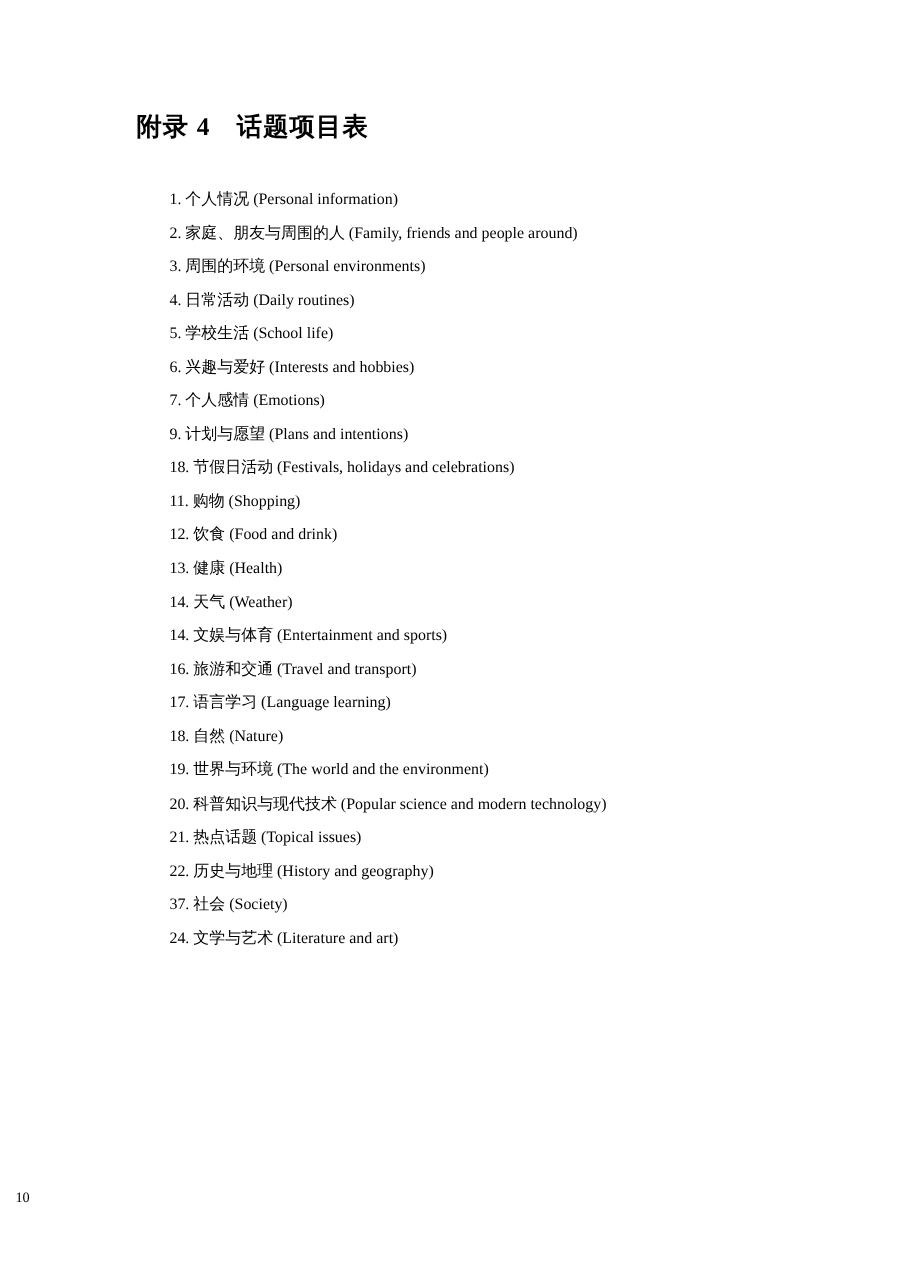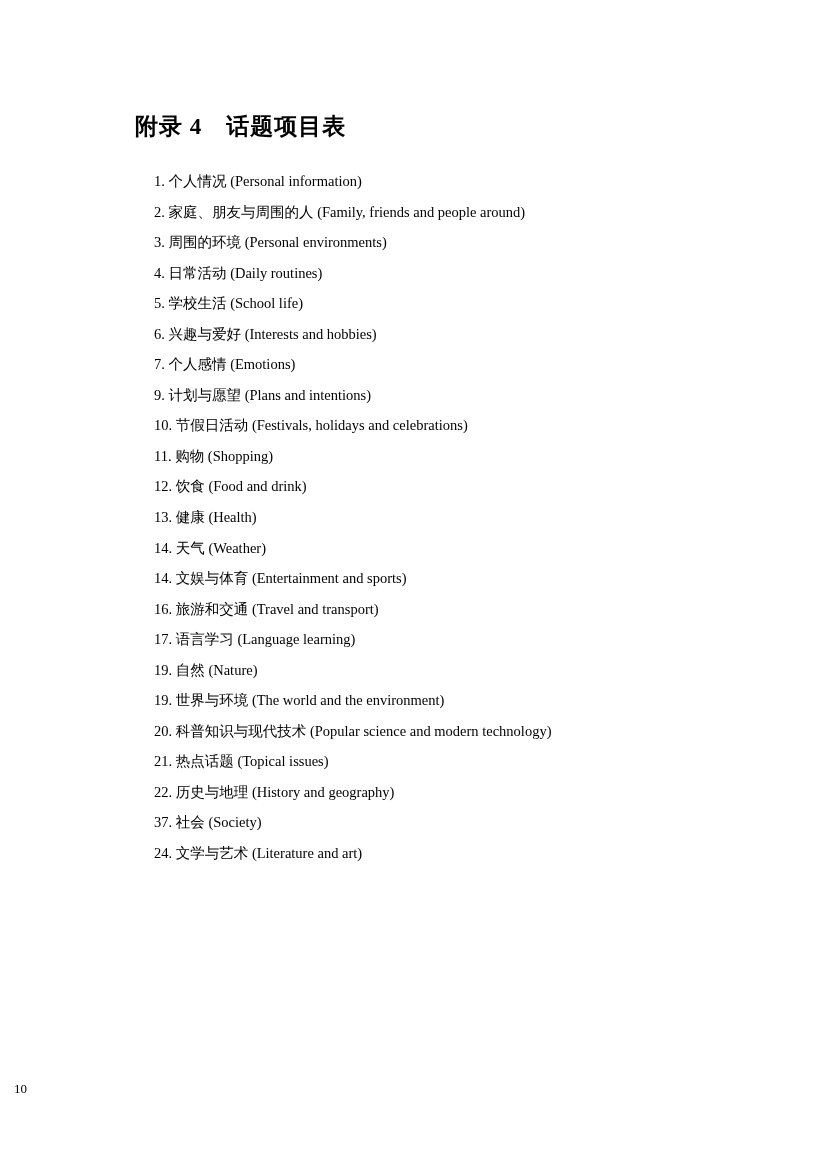--- a/index.html
+++ b/index.html
@@ -13,21 +13,21 @@
     height: 1169px;
     background: #ffffff;
     color: #000000;
     font-family: "Liberation Serif", "DejaVu Serif", serif;
     overflow: hidden;
   }
   .doc-title {
     position: absolute;
     left: 121px;
     top: 97px;
-    margin: 14px;
+    margin: 3px;
     font-size: 23px;
     font-weight: bold;
     letter-spacing: 1px;
     white-space: pre;
     text-align: right;
   }
   .topic-list {
     position: absolute;
     left: 154px;
     top: 166px;
@@ -62,29 +62,29 @@
 
   <ul class="topic-list">
     <li>1. 个人情况 (Personal information)</li>
     <li>2. 家庭、朋友与周围的人 (Family, friends and people around)</li>
     <li>3. 周围的环境 (Personal environments)</li>
     <li>4. 日常活动 (Daily routines)</li>
     <li>5. 学校生活 (School life)</li>
     <li>6. 兴趣与爱好 (Interests and hobbies)</li>
     <li>7. 个人感情 (Emotions)</li>
     <li>9. 计划与愿望 (Plans and intentions)</li>
-    <li>10. 节假日活动 (Festivals, holidays and celebrations)</li>
+    <li>18. 节假日活动 (Festivals, holidays and celebrations)</li>
     <li>11. 购物 (Shopping)</li>
     <li>12. 饮食 (Food and drink)</li>
     <li>13. 健康 (Health)</li>
     <li>14. 天气 (Weather)</li>
     <li>14. 文娱与体育 (Entertainment and sports)</li>
     <li>16. 旅游和交通 (Travel and transport)</li>
     <li>17. 语言学习 (Language learning)</li>
-    <li>19. 自然 (Nature)</li>
+    <li>18. 自然 (Nature)</li>
     <li>19. 世界与环境 (The world and the environment)</li>
     <li>20. 科普知识与现代技术 (Popular science and modern technology)</li>
     <li>21. 热点话题 (Topical issues)</li>
     <li>22. 历史与地理 (History and geography)</li>
     <li>37. 社会 (Society)</li>
     <li>24. 文学与艺术 (Literature and art)</li>
   </ul>
 
   <div class="page-footer">
     <span>10</span>

